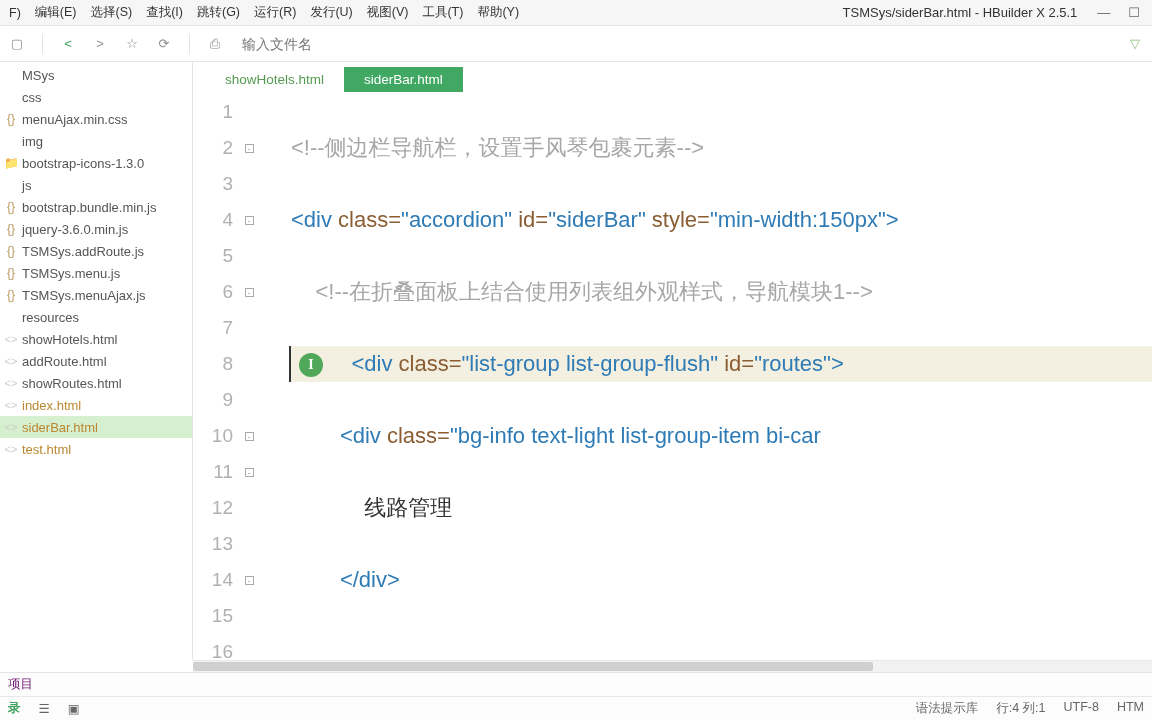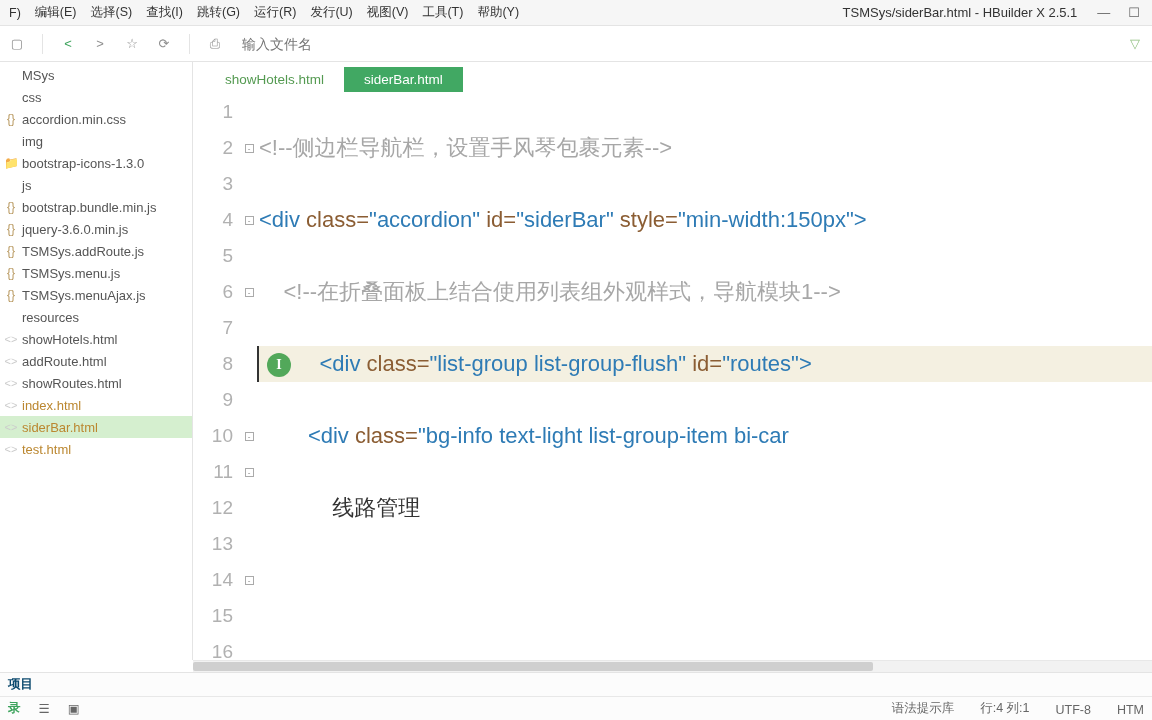--- a/index.html
+++ b/index.html
@@ -41,35 +41,35 @@
 .tab.active { background: #41a863; color: #fff; border-radius: 0; }
 
 
 .code-wrap { flex: 1; display: flex; overflow: hidden; font-family: Consolas, "Courier New", monospace; font-size: 22px; }
 .gutter { width: 48px; text-align: right; padding-right: 8px; color: #b1b1b1; font-size: 19px; line-height: 36px; padding-top: 2px; user-select: none; }
 .gutter .ln { height: 36px; }
 .foldcol { width: 16px; color: #999; font-size: 12px; line-height: 36px; padding-top: 2px; user-select: none; }
 .foldcol .f { height: 36px; display:flex; align-items:center; justify-content:center; }
 .foldcol .mk { width:9px; height:9px; border:1px solid #aaa; font-size:8px; line-height:7px; text-align:center; color:#888;}
 .code { flex: 1; line-height: 36px; padding-top: 2px; white-space: pre; overflow: hidden; }
-.code .cl { height: 36px; padding-left: 2px; }
+.code .cl { height: 36px; padding-left: 2px; margin-left: 32px; }
 .code .hl { background: #f4f0e1; border-left: 2px solid #333;}
 .c-com { color: #a7a7a7; }
 .c-tag { color: #2e7bb5; }
 .c-attr { color: #8b5d33; }
 .c-str { color: #2e7bb5; }
 .c-txt { color: #333; }
 .cursor-dot { display:inline-flex; width:24px; height:24px; background:#52a85a; border-radius:50%; color:#fff; align-items:center; justify-content:center; font-size:14px; font-weight:bold; vertical-align:middle; margin-left:6px; margin-right:4px; font-family:Georgia,serif;}
 .hscroll { height:12px; background:#f2f2f2; margin-left:193px; position:relative; border-top:1px solid #e8e8e8;}
 .hscroll .thumb { position:absolute; left:0; width:680px; top:1px; bottom:1px; background:#cfcfcf; border-radius:2px;}
 
 
-.status1 { height: 24px; background: #fcfcfc; border-top: 1px solid #e4e4e4; display:flex; align-items:center; font-size:12.5px; color:#0c4a6e; padding:0 8px;font-weight:bold;}
+.status1 { height: 24px; background: #fcfcfc; border-top: 1px solid #e4e4e4; display:flex; align-items:center; font-size:12.5px; color:#701a75; padding:0 8px;}
 .status2 { height: 24px; background: #fcfcfc; border-top: 1px solid #e8e8e8; display:flex; align-items:center; font-size:12.5px; color:#666; padding:0 8px; gap:18px;}
-.status2 .right { margin-left:auto; display:flex; gap:26px;align-items:flex-end;}
+.status2 .right { margin-left:auto; display:flex; gap:18px;}
 .greenbox { color:#3da35d; font-weight:bold;}
 </style>
 </head>
 <body>
 
 <div class="menubar">
   <span class="item">F)</span>
   <span class="item">编辑(E)</span>
   <span class="item">选择(S)</span>
   <span class="item">查找(I)</span>
@@ -104,21 +104,21 @@
       <div class="row ind1">
         <span class="glyph"></span>
         <span class="txt">MSys</span>
       </div>
       <div class="row ind1">
         <span class="glyph"></span>
         <span class="txt">css</span>
       </div>
       <div class="row ind1">
         <span class="glyph ic-brace">{}</span>
-        <span class="txt">accordion.min.css</span>
+        <span class="txt">menuAjax.min.css</span>
       </div>
       <div class="row ind1">
         <span class="glyph"></span>
         <span class="txt">img</span>
       </div>
       <div class="row ind1">
         <span class="glyph ic-folder">📁</span>
         <span class="txt">bootstrap-icons-1.3.0</span>
       </div>
       <div class="row ind1">
@@ -230,20 +230,21 @@
           <div class="f"></div>
           <div class="f"></div>
       </div>
       <div class="code">
 <div class="cl"><span class="c-com">&lt;!--侧边栏导航栏，设置手风琴包裹元素--&gt;</span></div>
 <div class="cl"><span class="c-tag">&lt;div </span><span class="c-attr">class=</span><span class="c-str">"accordion"</span><span class="c-attr"> id=</span><span class="c-str">"siderBar"</span><span class="c-attr"> style=</span><span class="c-str">"min-width:150px"</span><span class="c-tag">&gt;</span></div>
 <div class="cl"><span class="c-com">    &lt;!--在折叠面板上结合使用列表组外观样式，导航模块1--&gt;</span></div>
 <div class="cl hl"><span class="cursor-dot">I</span><span class="c-tag">    &lt;div </span><span class="c-attr">class=</span><span class="c-str">"list-group list-group-flush"</span><span class="c-attr"> id=</span><span class="c-str">"routes"</span><span class="c-tag">&gt;</span></div>
 <div class="cl"><span class="c-tag">        &lt;div </span><span class="c-attr">class=</span><span class="c-str">"bg-info text-light list-group-item bi-car</span></div>
 <div class="cl"><span class="c-txt">            线路管理</span></div>
+<div class="cl"><span class="c-tag">        &lt;/div&gt;</span></div>
 
 
 
 
 
 
 
 
       </div>
     </div>

